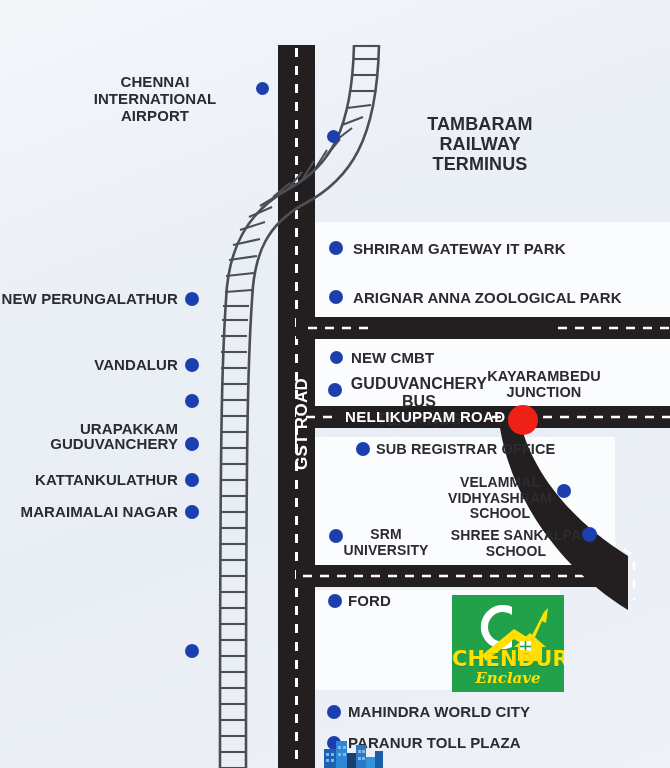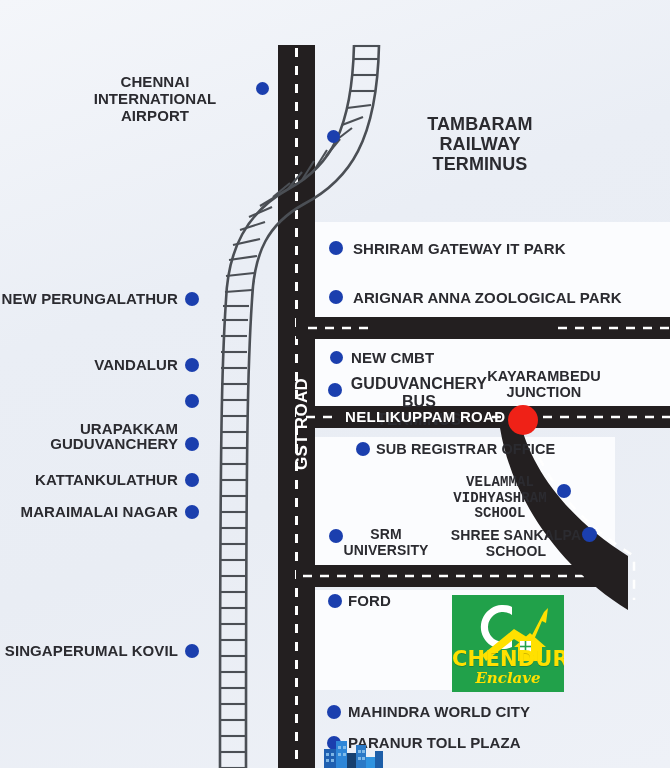--- a/index.html
+++ b/index.html
@@ -243,21 +243,21 @@
 
   <div class="lbl l" style="left:353px;top:290px;width:290px;font-size:15px;">ARIGNAR ANNA ZOOLOGICAL PARK</div>
 
   <div class="lbl l" style="left:351px;top:350px;width:160px;font-size:15px;">NEW CMBT</div>
 
   <div class="lbl c" style="left:343px;top:375px;width:152px;font-size:16px;">GUDUVANCHERY BUS
 TERMINUS</div>
 
   <div class="lbl l" style="left:376px;top:441px;width:220px;font-size:14.5px;">SUB REGISTRAR OFFICE</div>
 
-  <div class="lbl c" style="left:446px;top:475px;width:108px;font-size:14px;font-family:Liberation Mono, monospace;">VELAMMAL
+  <div class="lbl c" style="left:446px;top:475px;width:108px;font-size:14px;">VELAMMAL
 VIDHYASHRAM
 SCHOOL</div>
 
   <div class="lbl c" style="left:340px;top:527px;width:92px;font-size:14px;">SRM
 UNIVERSITY</div>
 
   <div class="lbl c" style="left:449px;top:528px;width:134px;font-size:14px;">SHREE SANKALPA
 SCHOOL</div>
 
   <div class="lbl l" style="left:348px;top:593px;width:80px;font-size:15px;">FORD</div>
@@ -265,21 +265,20 @@
   <div class="lbl l" style="left:348px;top:704px;width:230px;font-size:15px;">MAHINDRA WORLD CITY</div>
 
   <div class="lbl l" style="left:348px;top:735px;width:210px;font-size:15px;">PARANUR TOLL PLAZA</div>
 
   <div class="lbl r" style="left:0px;top:291px;width:178px;font-size:15px;">NEW PERUNGALATHUR</div>
   <div class="lbl r" style="left:0px;top:357px;width:178px;font-size:15px;">VANDALUR</div>
   <div class="lbl r" style="left:0px;top:393px;width:178px;font-size:15px;margin-top:28px;">URAPAKKAM</div>
   <div class="lbl r" style="left:0px;top:436px;width:178px;font-size:15px;">GUDUVANCHERY</div>
   <div class="lbl r" style="left:0px;top:472px;width:178px;font-size:15px;">KATTANKULATHUR</div>
   <div class="lbl r" style="left:0px;top:504px;width:178px;font-size:15px;">MARAIMALAI NAGAR</div>
-  <div class="lbl r" style="left:0px;top:643px;width:178px;font-size:15px;">SINGAPERUMAL KOVIL</div>
 
   <div id="chendur-logo">
     <svg id="logo-svg" viewBox="0 0 112 97">
 
       <path d="M 60 12 A 22 22 0 1 0 60 52 L 60 44 A 15 15 0 1 1 60 20 Z" fill="#ffffff"></path>
 
       <path d="M 30 60 L 62 34 L 78 44 L 92 17 L 96 13 L 94 28 L 90 26 L 78 54 L 62 44 L 34 66 Z" fill="#ffe000"></path>
 
       <path d="M 62 52 L 78 38 L 94 52 L 90 52 L 90 66 L 66 66 L 66 52 Z" fill="#ffe000"></path>
       <rect x="68" y="46" width="11" height="11" fill="#ffffff"></rect>

